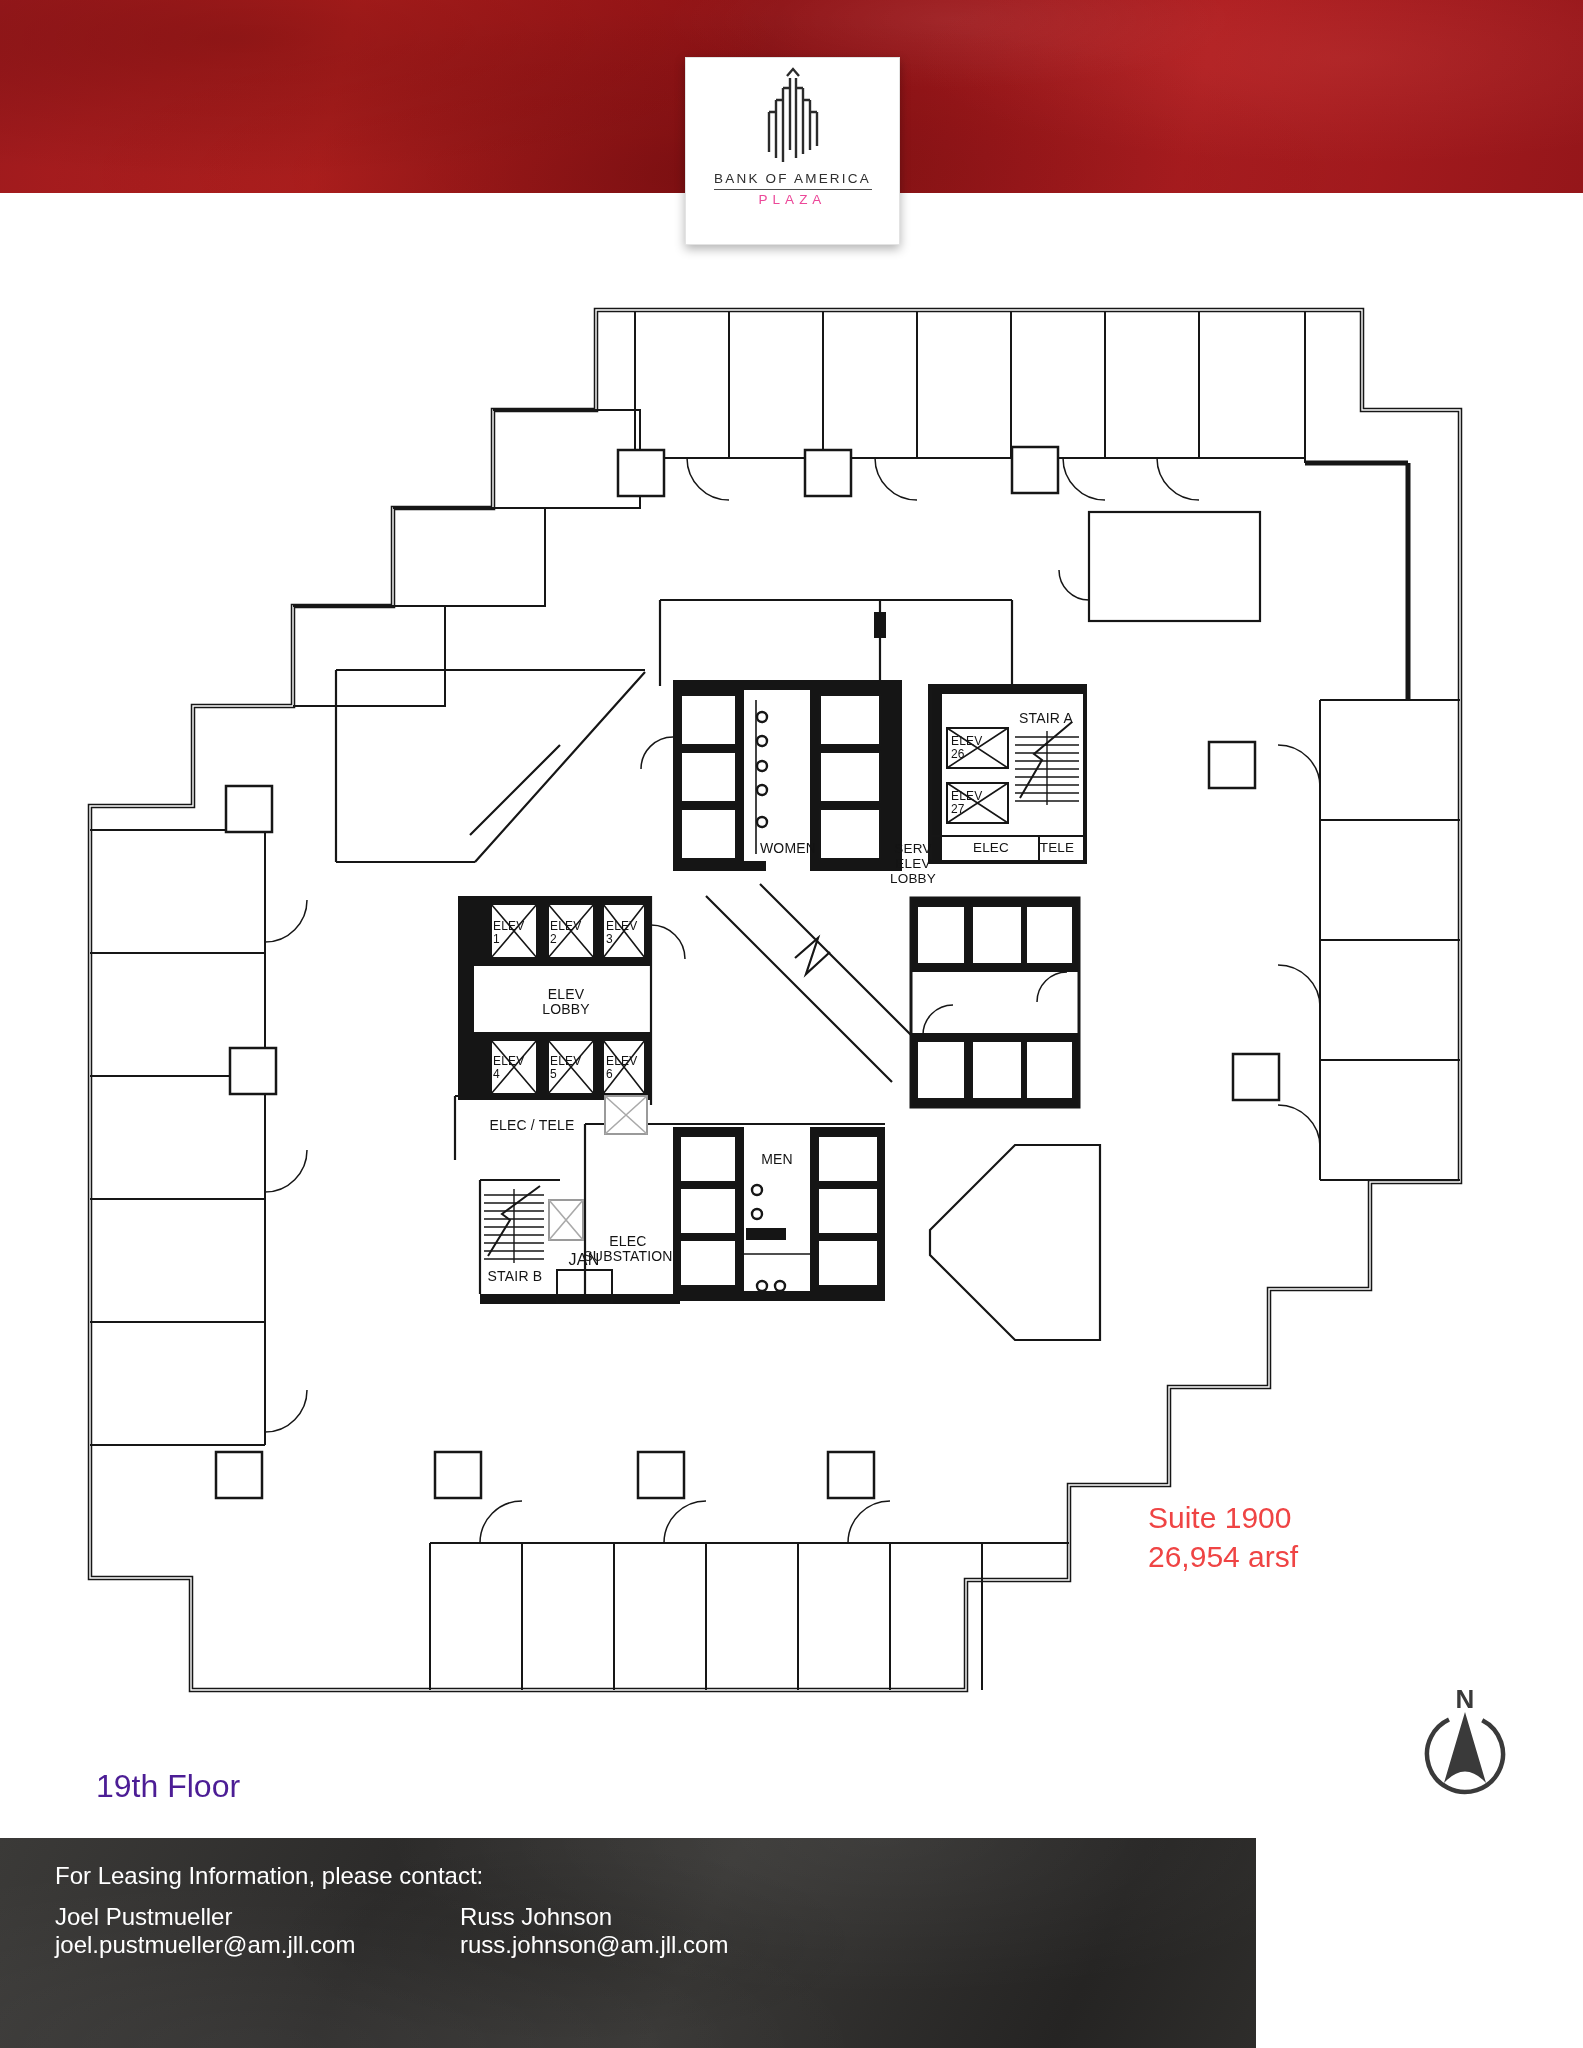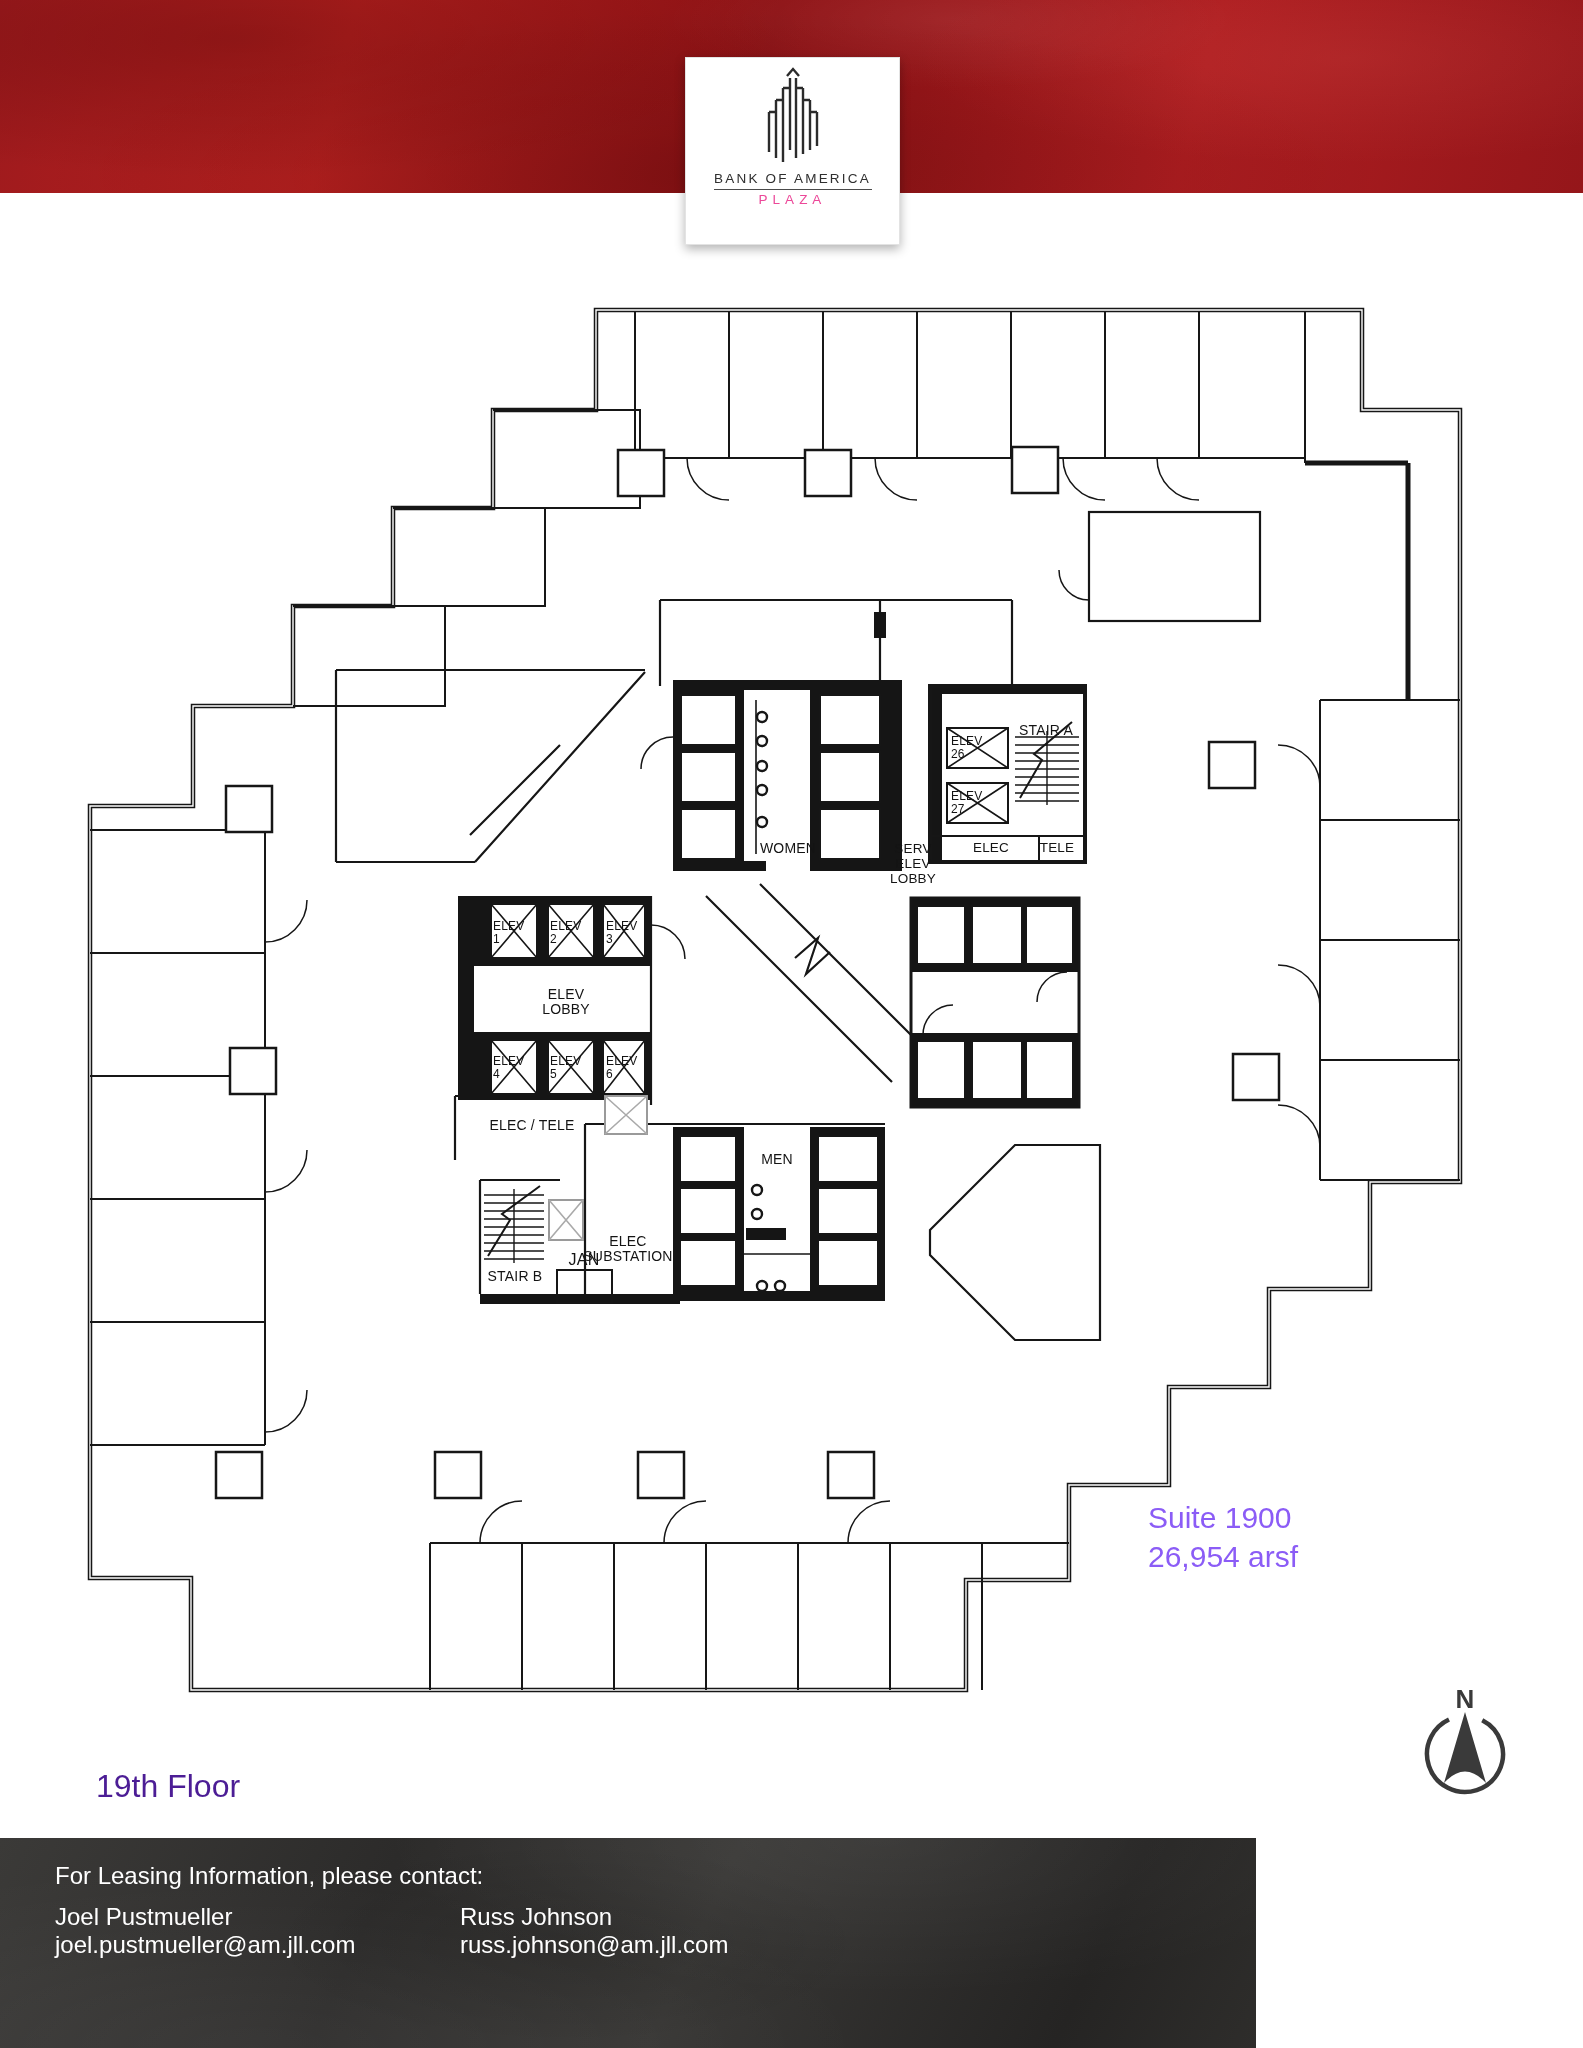--- a/index.html
+++ b/index.html
@@ -18,21 +18,21 @@
     display:flex;flex-direction:column;align-items:center;}
   .logo-card svg{margin-top:8px;}
   .logo-line1{font-size:13.5px;letter-spacing:2.2px;color:#2f2f2f;white-space:nowrap;}
   .logo-divider{width:158px;border-top:1.4px solid #4a4a4a;margin:3px 0 2px 0;}
   .logo-line2{font-size:13.5px;letter-spacing:5px;color:#ec4899;}
   
   #plan-svg{position:absolute;left:0;top:0;width:1583px;height:2048px;}
   .plan-label{position:absolute;color:#141414;white-space:pre;text-align:center;
     line-height:1.1;letter-spacing:.2px;transform:translate(-50%,-50%);}
   .plan-label.left{text-align:left;transform:translate(0,-50%);}
-  .suite-info{position:absolute;left:1148px;top:1498px;font-size:30px;color:#8b5cf6;
+  .suite-info{position:absolute;left:1148px;top:1498px;font-size:30px;color:#ef4444;
     line-height:39px;}
   .floor-label{position:absolute;left:96px;top:1768px;font-size:32px;color:#4c1d95;}
   
   .footer{position:absolute;left:0;top:1838px;width:1256px;height:210px;color:#fff;
     background:
       radial-gradient(80% 150% at 70% 0%, rgba(255,255,255,.06), transparent 50%),
       radial-gradient(90% 160% at 20% 100%, rgba(255,255,255,.05), transparent 55%),
       radial-gradient(40% 80% at 45% 50%, rgba(0,0,0,.15), transparent 60%),
       linear-gradient(115deg,#3b3a38 0%,#2c2b2a 30%,#383735 55%,#252423 85%,#2e2d2b 100%);}
   .footer-heading{position:absolute;left:55px;top:24px;font-size:24px;}
@@ -238,21 +238,21 @@
 SUBSTATION</div>
       <div class="plan-label" style="left: 777px; top: 1160px; font-size: 14px;">MEN</div>
       <div class="plan-label" style="left: 788px; top: 849px; font-size: 14px;">WOMEN</div>
       <div class="plan-label" style="left: 913px; top: 864px; font-size: 13.5px;">SERV
 ELEV
 LOBBY</div>
       <div class="plan-label left" style="left: 951px; top: 748px; font-size: 12px;">ELEV
 26</div>
       <div class="plan-label left" style="left: 951px; top: 803px; font-size: 12px;">ELEV
 27</div>
-      <div class="plan-label" style="left: 1046px; top: 719px; font-size: 14px; margin-top: 12px;">STAIR A</div>
+      <div class="plan-label" style="left: 1046px; top: 719px; font-size: 14px;">STAIR A</div>
       <div class="plan-label" style="left: 991px; top: 848px; font-size: 13.5px;">ELEC</div>
       <div class="plan-label" style="left: 1057px; top: 848px; font-size: 13.5px;">TELE</div>
     </div>
 
   <div class="suite-info">
     <div>Suite 1900</div>
     <div>26,954 arsf</div>
   </div>
 
   <div class="floor-label">19th Floor</div>

